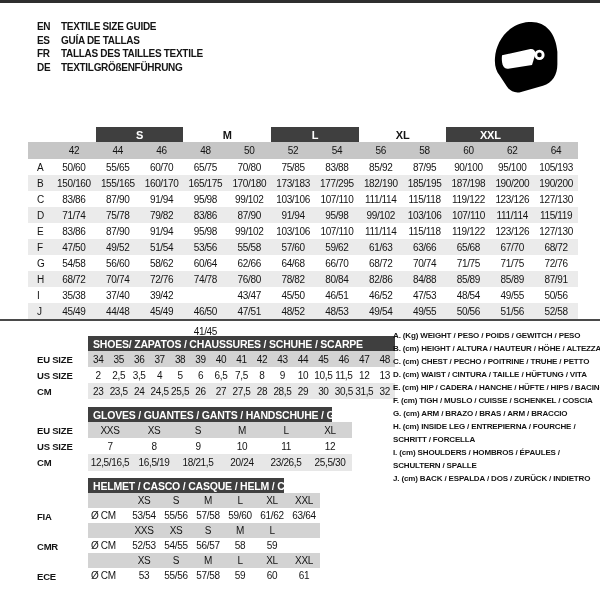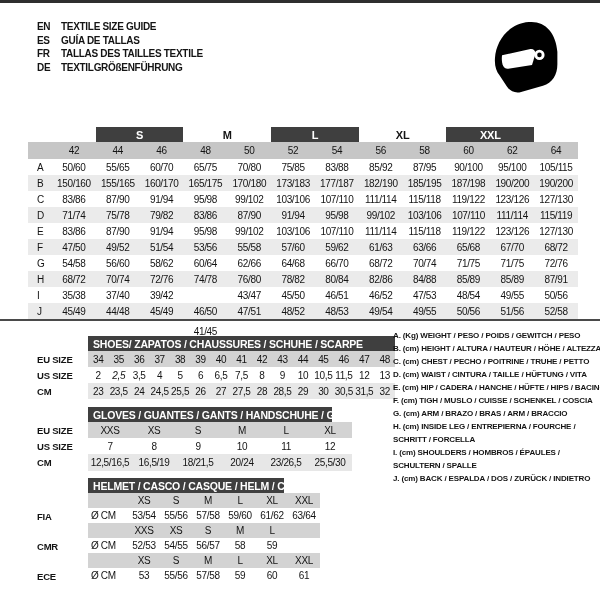--- a/index.html
+++ b/index.html
@@ -114,30 +114,30 @@
       <div class="t-val" style="grid-area: 3 / 3;">55/65</div>
       <div class="t-val" style="grid-area: 3 / 4;">60/70</div>
       <div class="t-val" style="grid-area: 3 / 5;">65/75</div>
       <div class="t-val" style="grid-area: 3 / 6;">70/80</div>
       <div class="t-val" style="grid-area: 3 / 7;">75/85</div>
       <div class="t-val" style="grid-area: 3 / 8;">83/88</div>
       <div class="t-val" style="grid-area: 3 / 9;">85/92</div>
       <div class="t-val" style="grid-area: 3 / 10;">87/95</div>
       <div class="t-val" style="grid-area: 3 / 11;">90/100</div>
       <div class="t-val" style="grid-area: 3 / 12;">95/100</div>
-      <div class="t-val" style="grid-area: 3 / 13;">105/115</div>
+      <div class="t-val" style="grid-area: 3 / 13;">105/193</div>
       <div class="t-row-bg" style="grid-area: 4 / 1 / auto / 14;"></div>
       <div class="t-key" style="grid-area: 4 / 1;">B</div>
       <div class="t-val" style="grid-area: 4 / 2;">150/160</div>
       <div class="t-val" style="grid-area: 4 / 3;">155/165</div>
       <div class="t-val" style="grid-area: 4 / 4;">160/170</div>
       <div class="t-val" style="grid-area: 4 / 5;">165/175</div>
       <div class="t-val" style="grid-area: 4 / 6;">170/180</div>
       <div class="t-val" style="grid-area: 4 / 7;">173/183</div>
-      <div class="t-val" style="grid-area: 4 / 8;">177/187</div>
+      <div class="t-val" style="grid-area: 4 / 8;">177/295</div>
       <div class="t-val" style="grid-area: 4 / 9;">182/190</div>
       <div class="t-val" style="grid-area: 4 / 10;">185/195</div>
       <div class="t-val" style="grid-area: 4 / 11;">187/198</div>
       <div class="t-val" style="grid-area: 4 / 12;">190/200</div>
       <div class="t-val" style="grid-area: 4 / 13;">190/200</div>
       <div class="t-key" style="grid-area: 5 / 1;">C</div>
       <div class="t-val" style="grid-area: 5 / 2;">83/86</div>
       <div class="t-val" style="grid-area: 5 / 3;">87/90</div>
       <div class="t-val" style="grid-area: 5 / 4;">91/94</div>
       <div class="t-val" style="grid-area: 5 / 5;">95/98</div>
@@ -259,21 +259,21 @@
       <div class="s-val shade-mid" style="grid-area: 2 / 7;">40</div>
       <div class="s-val shade-mid" style="grid-area: 2 / 8;">41</div>
       <div class="s-val shade-mid" style="grid-area: 2 / 9;">42</div>
       <div class="s-val shade-mid" style="grid-area: 2 / 10;">43</div>
       <div class="s-val shade-mid" style="grid-area: 2 / 11;">44</div>
       <div class="s-val shade-mid" style="grid-area: 2 / 12;">45</div>
       <div class="s-val shade-mid" style="grid-area: 2 / 13;">46</div>
       <div class="s-val shade-mid" style="grid-area: 2 / 14;">47</div>
       <div class="s-val shade-mid" style="grid-area: 2 / 15;">48</div>
       <div class="s-val shade-none" style="grid-area: 3 / 1;">2</div>
-      <div class="s-val shade-none" style="grid-area: 3 / 2; font-style: italic;">2,5</div>
+      <div class="s-val shade-none" style="grid-area: 3 / 2;">2,5</div>
       <div class="s-val shade-none" style="grid-area: 3 / 3;">3,5</div>
       <div class="s-val shade-none" style="grid-area: 3 / 4;">4</div>
       <div class="s-val shade-none" style="grid-area: 3 / 5;">5</div>
       <div class="s-val shade-none" style="grid-area: 3 / 6;">6</div>
       <div class="s-val shade-none" style="grid-area: 3 / 7;">6,5</div>
       <div class="s-val shade-none" style="grid-area: 3 / 8;">7,5</div>
       <div class="s-val shade-none" style="grid-area: 3 / 9;">8</div>
       <div class="s-val shade-none" style="grid-area: 3 / 10;">9</div>
       <div class="s-val shade-none" style="grid-area: 3 / 11;">10</div>
       <div class="s-val shade-none" style="grid-area: 3 / 12;">10,5</div>

